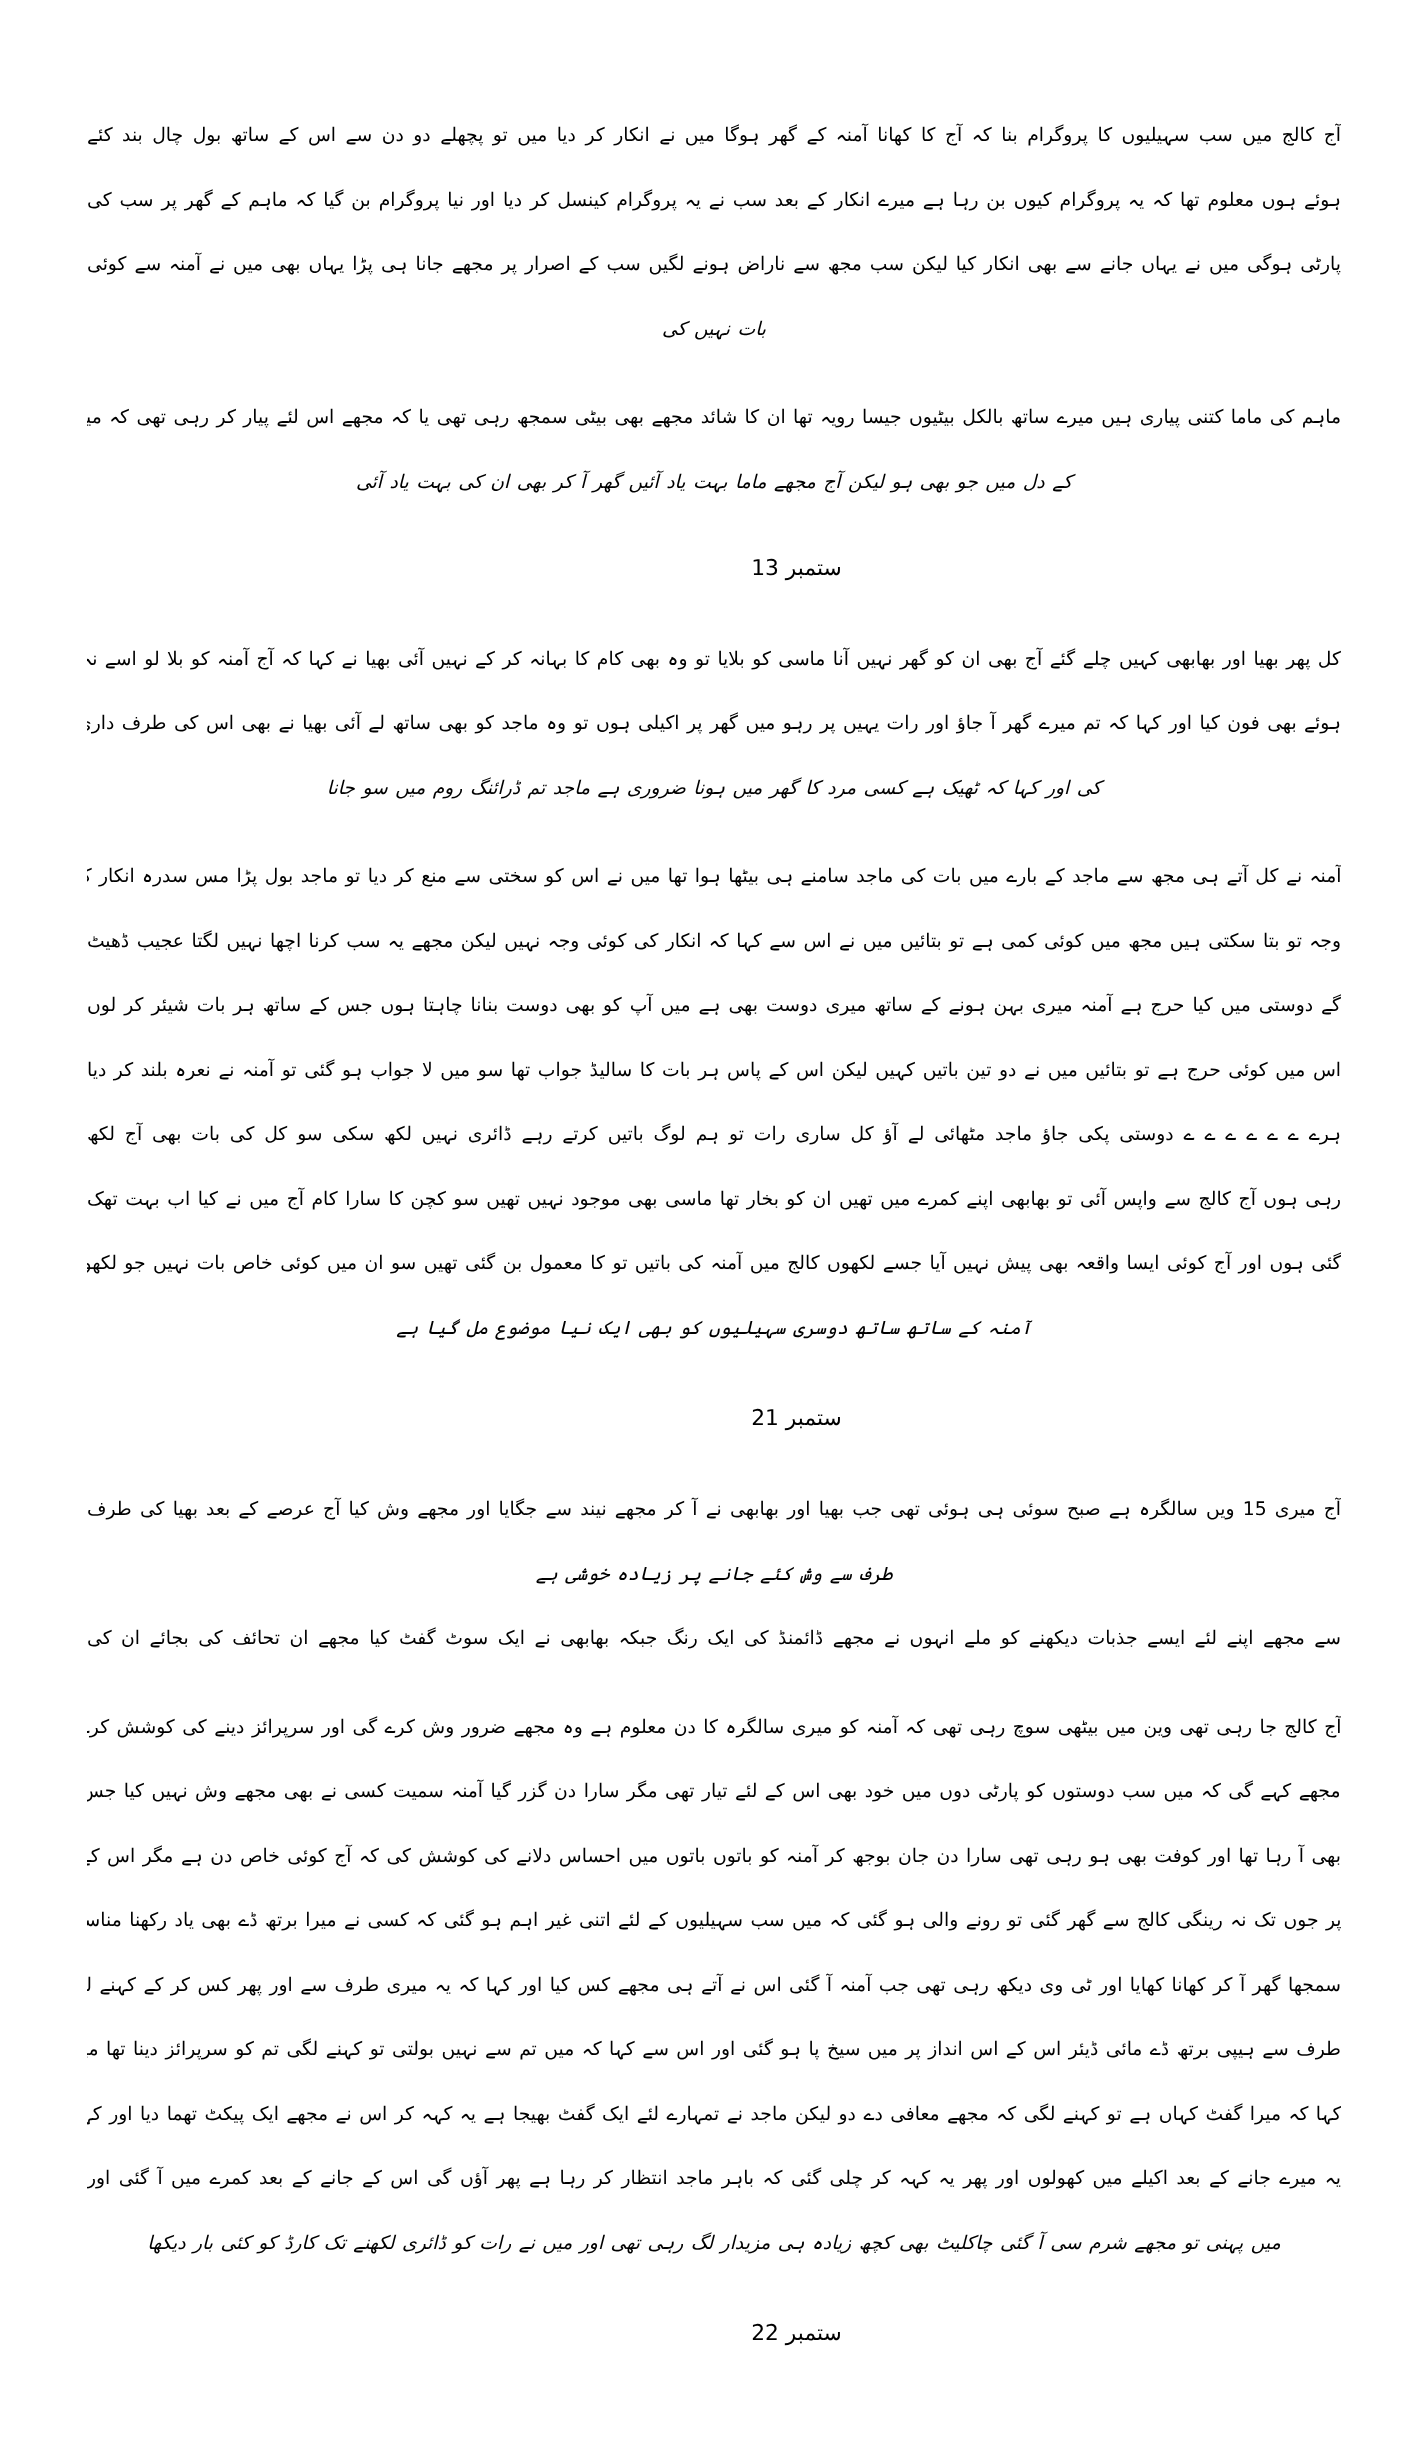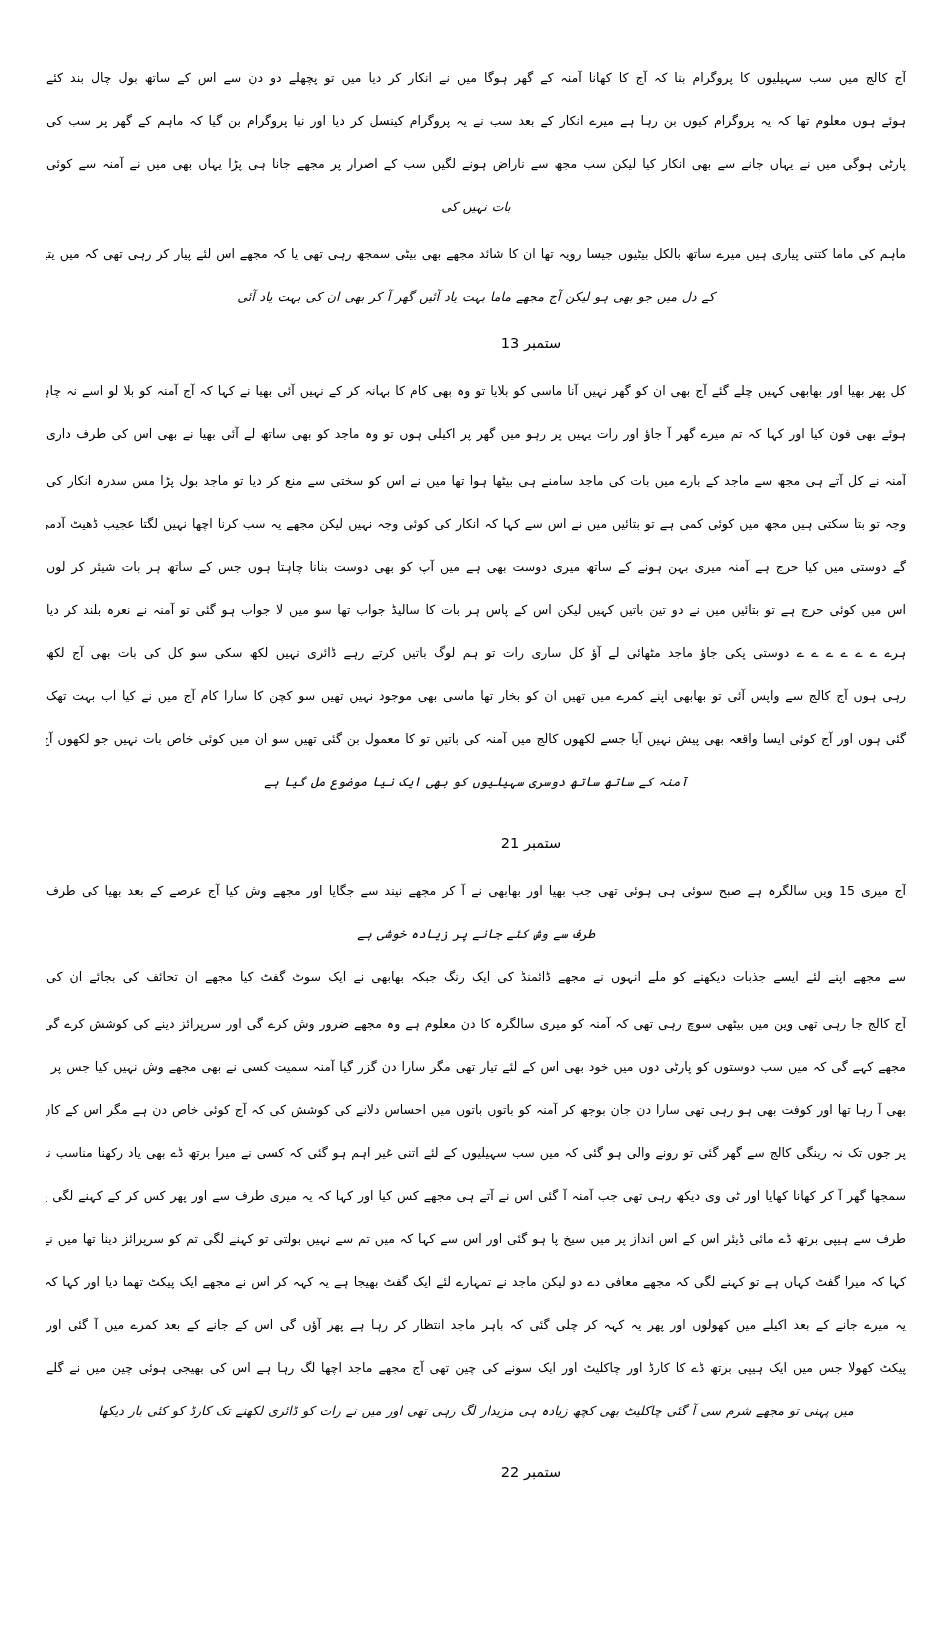--- a/index.html
+++ b/index.html
@@ -14,21 +14,21 @@
     color: #000000;
     font-family: "DejaVu Sans", sans-serif;
   }
   .page {
     box-sizing: border-box;
     width: 944px;
     height: 1625px;
     padding: 52px 34px 0 42px;
     direction: rtl;
   }
-  .para { margin: 4px; }
+  .para { margin: 16px; }
   .line {
     font-size: 12.5px;
     line-height: 43px;
     height: 43px;
     text-align: justify;
     text-align-last: justify;
     white-space: nowrap;
     overflow: hidden;
     word-spacing: 1px;
   }
@@ -57,20 +57,21 @@
       <div class="line center">بات نہیں کی</div>
     </div>
   <div class="para">
       <div class="line">ماہم کی ماما کتنی پیاری ہیں میرے ساتھ بالکل بیٹیوں جیسا رویہ تھا ان کا شائد مجھے بھی بیٹی سمجھ رہی تھی یا کہ مجھے اس لئے پیار کر رہی تھی کہ میں یتیم ہوں ان</div>
       <div class="line center">کے دل میں جو بھی ہو لیکن آج مجھے ماما بہت یاد آئیں گھر آ کر بھی ان کی بہت یاد آئی</div>
     </div>
   <div class="date">13 ستمبر</div>
   <div class="para">
       <div class="line">کل پھر بھیا اور بھابھی کہیں چلے گئے آج بھی ان کو گھر نہیں آنا ماسی کو بلایا تو وہ بھی کام کا بہانہ کر کے نہیں آئی بھیا نے کہا کہ آج آمنہ کو بلا لو اسے نہ چاہتے</div>
       <div class="line">ہوئے بھی فون کیا اور کہا کہ تم میرے گھر آ جاؤ اور رات یہیں پر رہو میں گھر پر اکیلی ہوں تو وہ ماجد کو بھی ساتھ لے آئی بھیا نے بھی اس کی طرف داری</div>
+      <div class="line center">کی اور کہا کہ ٹھیک ہے کسی مرد کا گھر میں ہونا ضروری ہے ماجد تم ڈرائنگ روم میں سو جانا</div>
     </div>
   <div class="para">
       <div class="line">آمنہ نے کل آتے ہی مجھ سے ماجد کے بارے میں بات کی ماجد سامنے ہی بیٹھا ہوا تھا میں نے اس کو سختی سے منع کر دیا تو ماجد بول پڑا مس سدرہ انکار کی</div>
       <div class="line">وجہ تو بتا سکتی ہیں مجھ میں کوئی کمی ہے تو بتائیں میں نے اس سے کہا کہ انکار کی کوئی وجہ نہیں لیکن مجھے یہ سب کرنا اچھا نہیں لگتا عجیب ڈھیٹ آدمی تھا کہنے لگا تو</div>
       <div class="line">گے دوستی میں کیا حرج ہے آمنہ میری بہن ہونے کے ساتھ میری دوست بھی ہے میں آپ کو بھی دوست بنانا چاہتا ہوں جس کے ساتھ ہر بات شیئر کر لوں</div>
       <div class="line">اس میں کوئی حرج ہے تو بتائیں میں نے دو تین باتیں کہیں لیکن اس کے پاس ہر بات کا سالیڈ جواب تھا سو میں لا جواب ہو گئی تو آمنہ نے نعرہ بلند کر دیا</div>
       <div class="line">ہرے ے ے ے ے ے ے دوستی پکی جاؤ ماجد مٹھائی لے آؤ کل ساری رات تو ہم لوگ باتیں کرتے رہے ڈائری نہیں لکھ سکی سو کل کی بات بھی آج لکھ</div>
       <div class="line">رہی ہوں آج کالج سے واپس آئی تو بھابھی اپنے کمرے میں تھیں ان کو بخار تھا ماسی بھی موجود نہیں تھیں سو کچن کا سارا کام آج میں نے کیا اب بہت تھک</div>
       <div class="line">گئی ہوں اور آج کوئی ایسا واقعہ بھی پیش نہیں آیا جسے لکھوں کالج میں آمنہ کی باتیں تو کا معمول بن گئی تھیں سو ان میں کوئی خاص بات نہیں جو لکھوں آج</div>
       <div class="line center">آمنہ کے ساتھ ساتھ دوسری سہیلیوں کو بھی ایک نیا موضوع مل گیا ہے</div>
@@ -83,17 +84,16 @@
     </div>
   <div class="para">
       <div class="line">آج کالج جا رہی تھی وین میں بیٹھی سوچ رہی تھی کہ آمنہ کو میری سالگرہ کا دن معلوم ہے وہ مجھے ضرور وش کرے گی اور سرپرائز دینے کی کوشش کرے گی اور</div>
       <div class="line">مجھے کہے گی کہ میں سب دوستوں کو پارٹی دوں میں خود بھی اس کے لئے تیار تھی مگر سارا دن گزر گیا آمنہ سمیت کسی نے بھی مجھے وش نہیں کیا جس پر مجھے غصہ</div>
       <div class="line">بھی آ رہا تھا اور کوفت بھی ہو رہی تھی سارا دن جان بوجھ کر آمنہ کو باتوں باتوں میں احساس دلانے کی کوشش کی کہ آج کوئی خاص دن ہے مگر اس کے کان</div>
       <div class="line">پر جوں تک نہ رینگی کالج سے گھر گئی تو رونے والی ہو گئی کہ میں سب سہیلیوں کے لئے اتنی غیر اہم ہو گئی کہ کسی نے میرا برتھ ڈے بھی یاد رکھنا مناسب نہیں</div>
       <div class="line">سمجھا گھر آ کر کھانا کھایا اور ٹی وی دیکھ رہی تھی جب آمنہ آ گئی اس نے آتے ہی مجھے کس کیا اور کہا کہ یہ میری طرف سے اور پھر کس کر کے کہنے لگی یہ ماجد کی</div>
       <div class="line">طرف سے ہیپی برتھ ڈے مائی ڈیئر اس کے اس انداز پر میں سیخ پا ہو گئی اور اس سے کہا کہ میں تم سے نہیں بولتی تو کہنے لگی تم کو سرپرائز دینا تھا میں نے اسے</div>
       <div class="line">کہا کہ میرا گفٹ کہاں ہے تو کہنے لگی کہ مجھے معافی دے دو لیکن ماجد نے تمہارے لئے ایک گفٹ بھیجا ہے یہ کہہ کر اس نے مجھے ایک پیکٹ تھما دیا اور کہا کہ</div>
       <div class="line">یہ میرے جانے کے بعد اکیلے میں کھولوں اور پھر یہ کہہ کر چلی گئی کہ باہر ماجد انتظار کر رہا ہے پھر آؤں گی اس کے جانے کے بعد کمرے میں آ گئی اور</div>
-      <div class="line">پیکٹ کھولا جس میں ایک ہیپی برتھ ڈے کا کارڈ اور چاکلیٹ اور ایک سونے کی چین تھی آج مجھے ماجد اچھا لگ رہا ہے اس کی بھیجی ہوئی چین میں نے گلے</div>
       <div class="line center">میں پہنی تو مجھے شرم سی آ گئی چاکلیٹ بھی کچھ زیادہ ہی مزیدار لگ رہی تھی اور میں نے رات کو ڈائری لکھنے تک کارڈ کو کئی بار دیکھا</div>
     </div>
   <div class="date gap">22 ستمبر</div>
 </main>
 
 </body></html>

